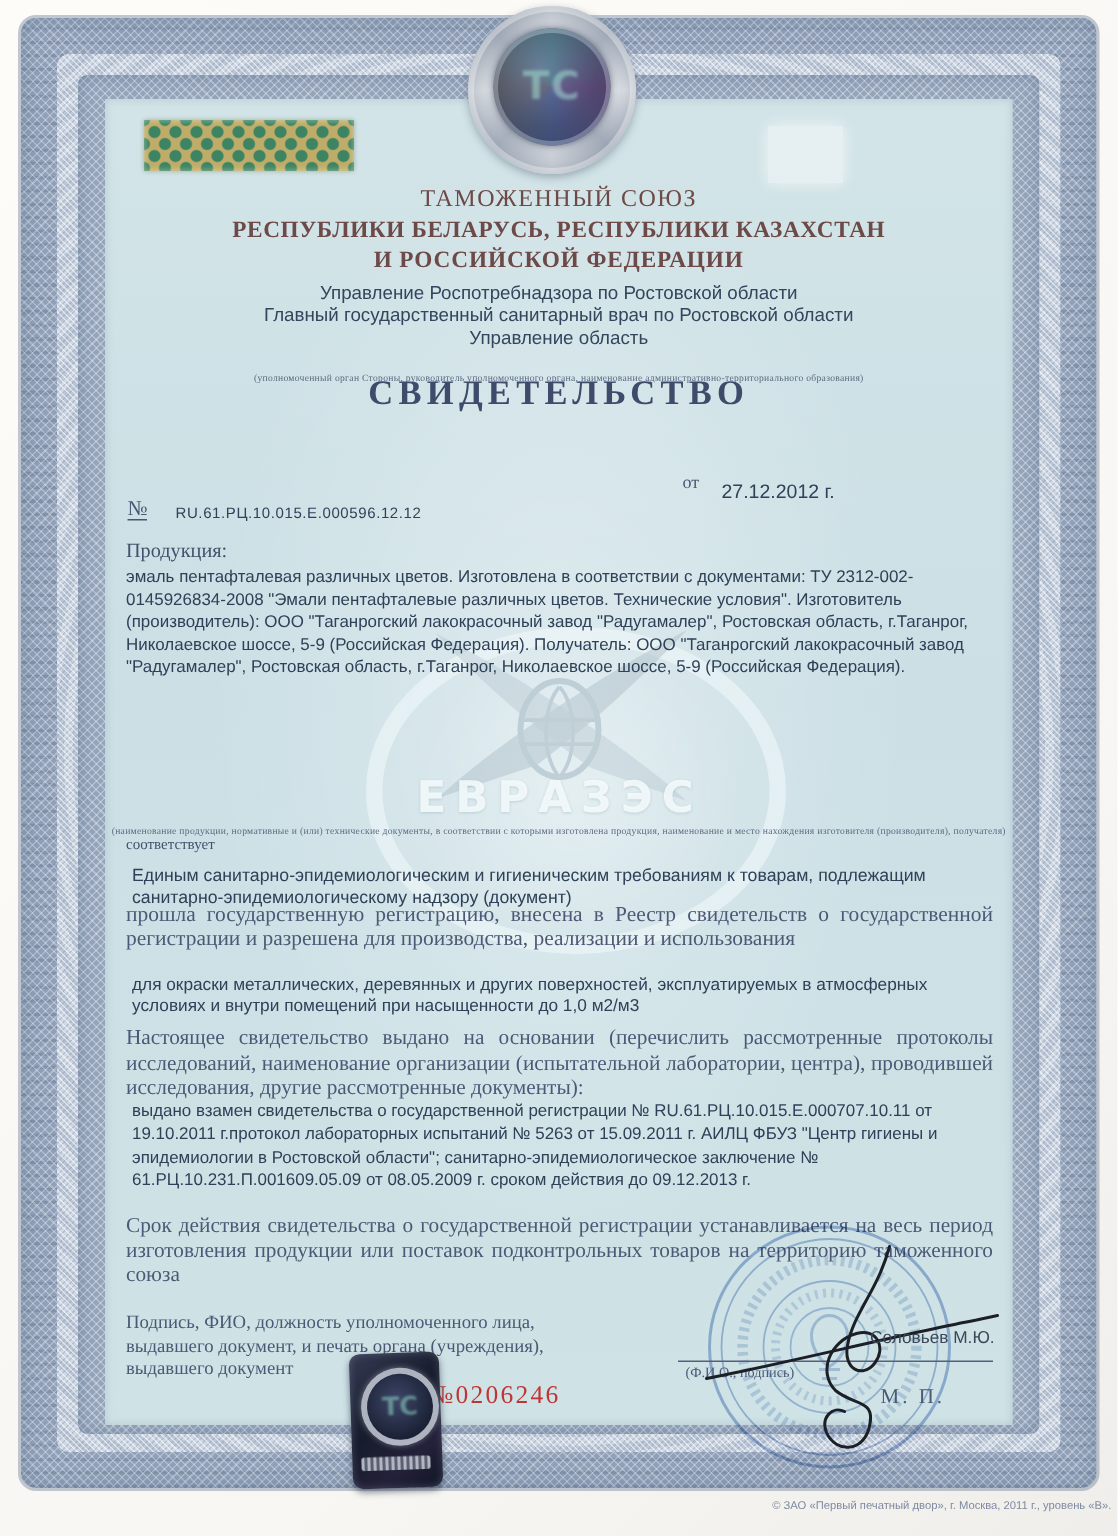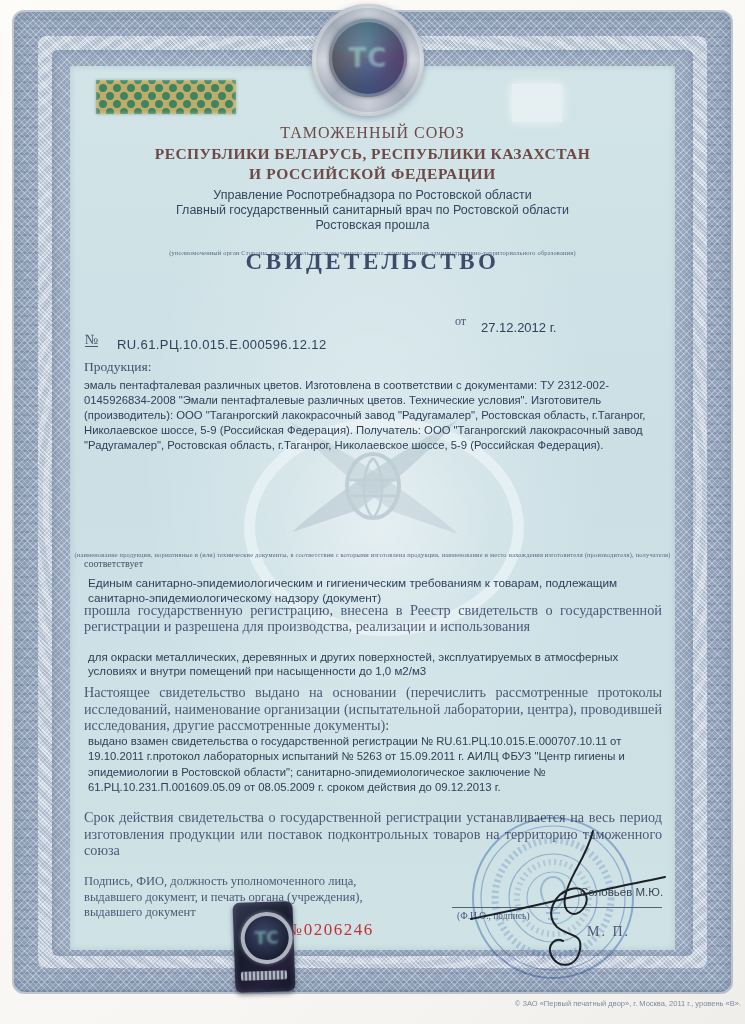--- a/index.html
+++ b/index.html
@@ -43,21 +43,21 @@
   .h3{top:165px;font-weight:bold;font-size:15.5px;letter-spacing:.6px;color:#6d4947;}
   .a1{top:188px;font-size:12.5px;color:#33465e;}
   .a2{top:203px;font-size:12.5px;color:#33465e;}
   .a3{top:218px;font-size:12.5px;color:#33465e;}
   .note{font-size:6.4px;color:#5b6880;letter-spacing:.2px;}
   .note1{top:249px;}
   .note2{top:551px;}
   .title{top:249px;font-weight:bold;font-size:23px;letter-spacing:3.5px;color:#3e4b6b;}
   .subtitle{top:298px;font-weight:bold;font-size:15.5px;letter-spacing:2px;color:#3e4b6b;}
   .no-sign{left:85px;top:333px;font-size:14px;color:#4a5670;border-bottom:1px solid #4a5670;line-height:13px;}
-  .num{left:117px;top:337px;font-size:13px;color:#2f4259;letter-spacing:.4px;}
+  .num{left:117px;top:337px;font-size:10px;color:#2f4259;letter-spacing:.4px;}
   .ot{left:455px;top:314px;font-size:12px;color:#4a5670;border-bottom:1px solid transparent;text-align:center;}
   .date{left:481px;top:320px;font-size:13px;color:#2f4259;}
   .prod-label{left:84px;top:359px;font-size:13.5px;color:#45516c;}
   .prod-text{left:84px;top:378px;width:582px;font-size:11.3px;line-height:1.33;color:#2e4158;}
   .comp-label{left:84px;top:558px;font-size:10px;color:#45516c;}
   .comp-text{left:88px;top:576px;width:560px;font-size:11.8px;line-height:1.24;color:#2e4158;}
   .reg-text{left:84px;top:603px;width:578px;font-size:14.3px;line-height:15.8px;color:#4c5875;}
   .reg-usage{left:88px;top:650px;width:565px;font-size:11.5px;line-height:1.25;color:#2e4158;}
   .basis-label{left:84px;top:684px;width:578px;font-size:14.2px;line-height:16.5px;color:#4c5875;}
   .basis-text{left:88px;top:734px;width:572px;font-size:11.3px;line-height:1.35;color:#2e4158;}
@@ -135,27 +135,28 @@
   <div class="greenstrip"></div>
   <div class="patch"></div>
 
   <div class="wm-ring"></div>
   <svg class="wm-svg" width="222" height="150" viewBox="0 0 222 150">
     <ellipse cx="111" cy="72" rx="26" ry="32" fill="none" stroke="#a9bcc6" stroke-width="4"></ellipse>
     <path d="M111,44 C100,55 98,90 111,104 M111,44 C122,55 124,90 111,104 M86,66 L136,66 M86,82 L136,82" fill="none" stroke="#a9bcc6" stroke-width="2.5"></path>
     <path d="M30,118 C70,80 150,30 196,6 C160,44 130,70 96,96 Z" fill="#a9bcc6" opacity=".75"></path>
     <path d="M196,120 C156,84 80,34 28,8 C66,48 98,74 132,98 Z" fill="#a9bcc6" opacity=".55"></path>
   </svg>
+  <div class="wm-label abs">ЕВРАЗЭС</div>
 
   <div class="abs ctr serif h1">ТАМОЖЕННЫЙ СОЮЗ</div>
   <div class="abs ctr serif h2">РЕСПУБЛИКИ БЕЛАРУСЬ, РЕСПУБЛИКИ КАЗАХСТАН</div>
   <div class="abs ctr serif h3">И РОССИЙСКОЙ ФЕДЕРАЦИИ</div>
   <div class="abs ctr sans a1">Управление Роспотребнадзора по Ростовской области</div>
   <div class="abs ctr sans a2">Главный государственный санитарный врач по Ростовской области</div>
-  <div class="abs ctr sans a3">Ростовская прошла</div>
+  <div class="abs ctr sans a3">Управление область</div>
   <div class="abs ctr serif note note1">(уполномоченный орган Стороны, руководитель уполномоченного органа, наименование административно-территориального образования)</div>
 
   <div class="abs ctr serif title">СВИДЕТЕЛЬСТВО</div>
 
   <div class="abs serif no-sign">№</div>
   <div class="abs sans num">RU.61.РЦ.10.015.Е.000596.12.12</div>
   <div class="abs serif ot">от</div>
   <div class="abs sans date">27.12.2012 г.</div>
 
   <div class="abs serif prod-label">Продукция:</div>

